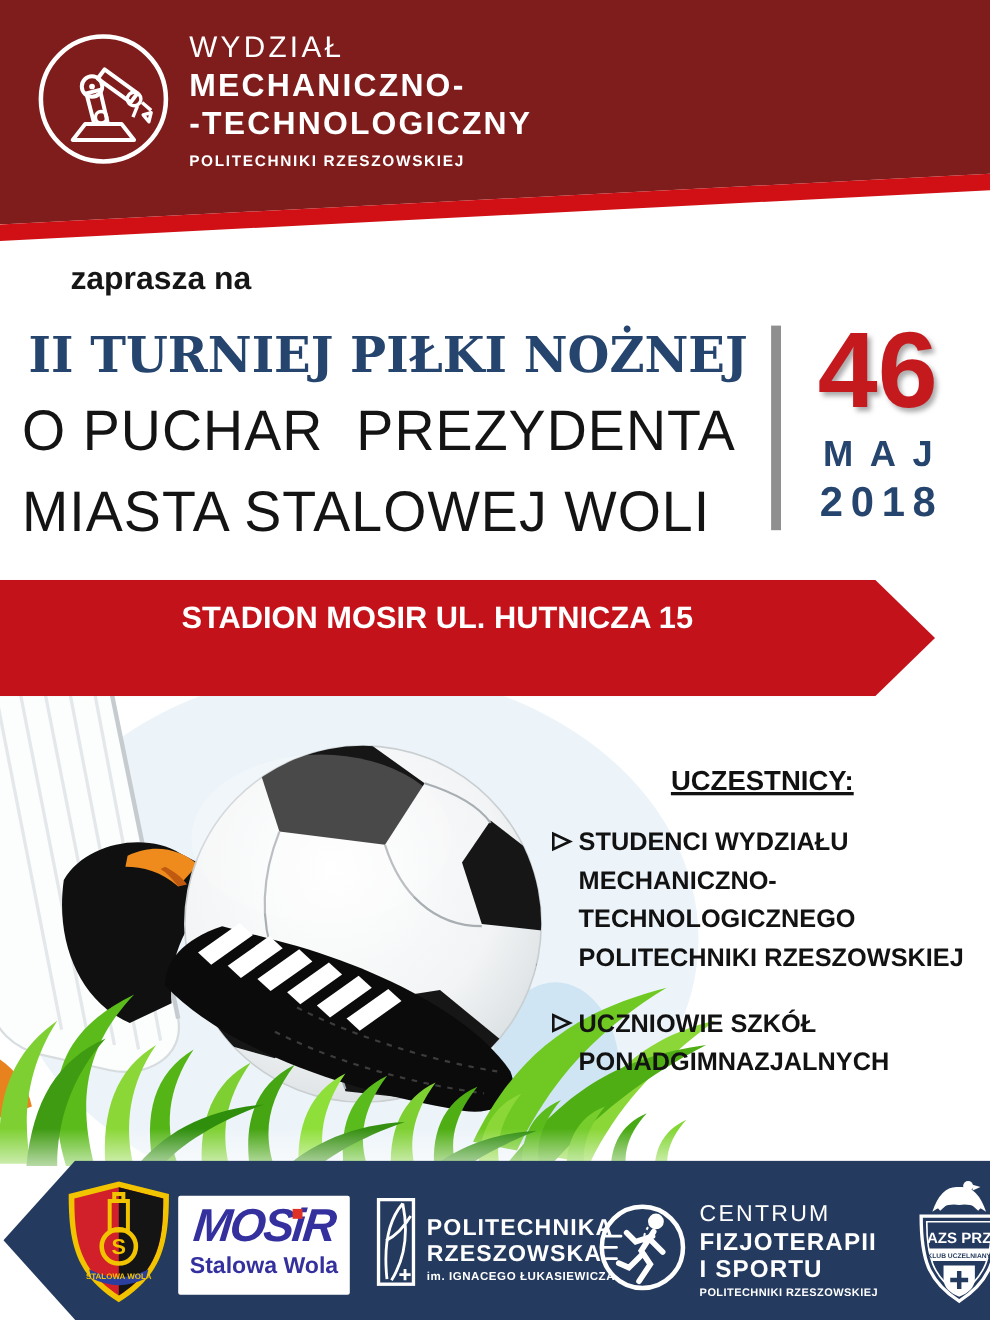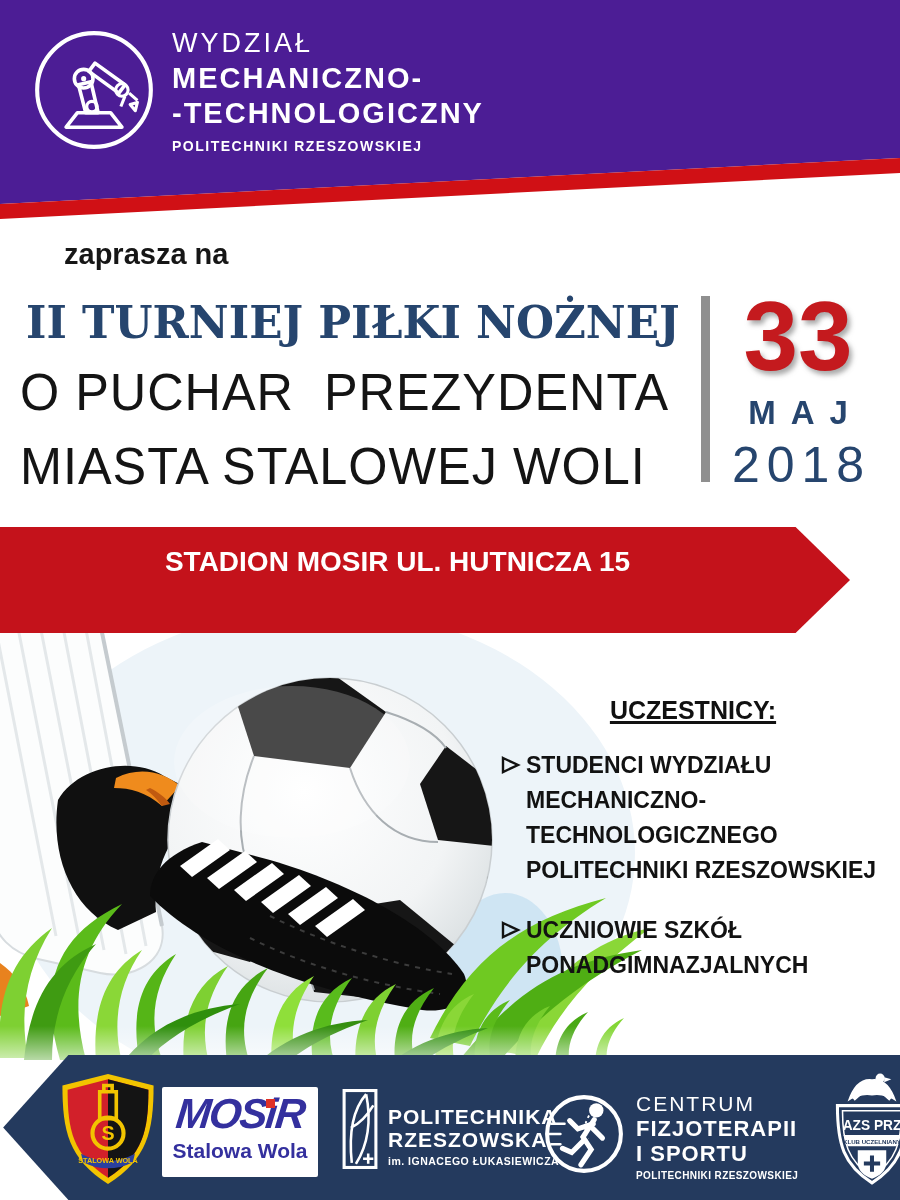--- a/index.html
+++ b/index.html
@@ -1,19 +1,19 @@
 <!DOCTYPE html>
 <html><head>
 <meta charset="utf-8">
 <style>
   html,body{margin:0;padding:0;background:#555;}
   .poster{position:relative;width:900px;height:1200px;background:#fff;overflow:hidden;
           font-family:"Liberation Sans",sans-serif;margin:0 auto;}
   
-  .header{position:absolute;left:0;top:0;width:900px;height:220px;background:#4c1d95;
+  .header{position:absolute;left:0;top:0;width:900px;height:220px;background:#7f1d1d;
           clip-path:polygon(0 0,100% 0,100% 158px,0 204px);}
   .red-diag{position:absolute;left:0;top:0;width:900px;height:230px;background:#d01015;
           clip-path:polygon(0 204px,100% 158px,100% 173px,0 219px);}
   .hdr-logo{position:absolute;left:32px;top:28px;}
   .hdr-text{position:absolute;left:172px;top:28px;color:#fff;}
   .hdr-wydzial{font-size:27px;font-weight:300;letter-spacing:3px;}
   .hdr-mech{font-size:29px;font-weight:700;letter-spacing:2px;margin-top:3px;}
   .hdr-tech{font-size:29px;font-weight:700;letter-spacing:2px;margin-top:2px;}
   .hdr-sub{font-size:14px;font-weight:700;letter-spacing:1.5px;margin-top:8px;}
   
@@ -23,21 +23,21 @@
   .title2{position:absolute;left:20px;top:362px;font-size:52px;font-weight:400;color:#141414;
           transform:scaleX(.97);transform-origin:left;white-space:pre;letter-spacing:1px;}
   .title3{position:absolute;left:20px;top:436px;font-size:52px;font-weight:400;color:#141414;
           transform:scaleX(.97);transform-origin:left;white-space:pre;letter-spacing:1px;}
   .vbar{position:absolute;left:701px;top:296px;width:9px;height:186px;background:#8f8f8f;}
   
   .date{position:absolute;left:712px;top:284px;width:172px;text-align:center;}
   .date-day{font-size:98px;line-height:104px;font-weight:700;color:#c41a1e;
             text-shadow:3px 4px 5px rgba(100,100,100,.55);}
   .date-month{font-size:33px;font-weight:700;color:#26456e;letter-spacing:15px;padding-left:15px;margin-top:6px;}
-  .date-year{font-size:50px;font-weight:400;color:#26456e;letter-spacing:7px;padding-left:7px;margin-top:4px;}
+  .date-year{font-size:38px;font-weight:700;color:#26456e;letter-spacing:7px;padding-left:7px;margin-top:4px;}
   
   .banner{position:absolute;left:0;top:527px;width:850px;height:106px;background:#c4121b;
           clip-path:polygon(0 0,93.6% 0,100% 50%,93.6% 100%,0 100%);z-index:2;}
   .banner-inner{position:absolute;left:0;top:16px;width:795px;text-align:center;color:#fff;}
   .banner-l1{font-size:28px;font-weight:700;line-height:37px;}
   .banner-l2{font-size:28px;font-weight:700;line-height:37px;}
   
   .illu{position:absolute;left:0;top:628px;z-index:1;}
   
   .uczest{position:absolute;left:498px;top:696px;width:390px;text-align:center;font-size:25px;
@@ -97,21 +97,21 @@
   </div>
   <div class="red-diag"></div>
 
   <div class="invite">zaprasza na</div>
   <div class="title1">II TURNIEJ PIŁKI NOŻNEJ</div>
   <div class="title2">O PUCHAR  PREZYDENTA</div>
   <div class="title3">MIASTA STALOWEJ WOLI</div>
   <div class="vbar"></div>
 
   <div class="date">
-    <div class="date-day">33</div>
+    <div class="date-day">46</div>
     <div class="date-month">MAJ</div>
     <div class="date-year">2018</div>
   </div>
 
   <div class="banner">
     <div class="banner-inner">
       <div class="banner-l2">STADION MOSIR UL. HUTNICZA 15</div>
     </div>
   </div>
 

